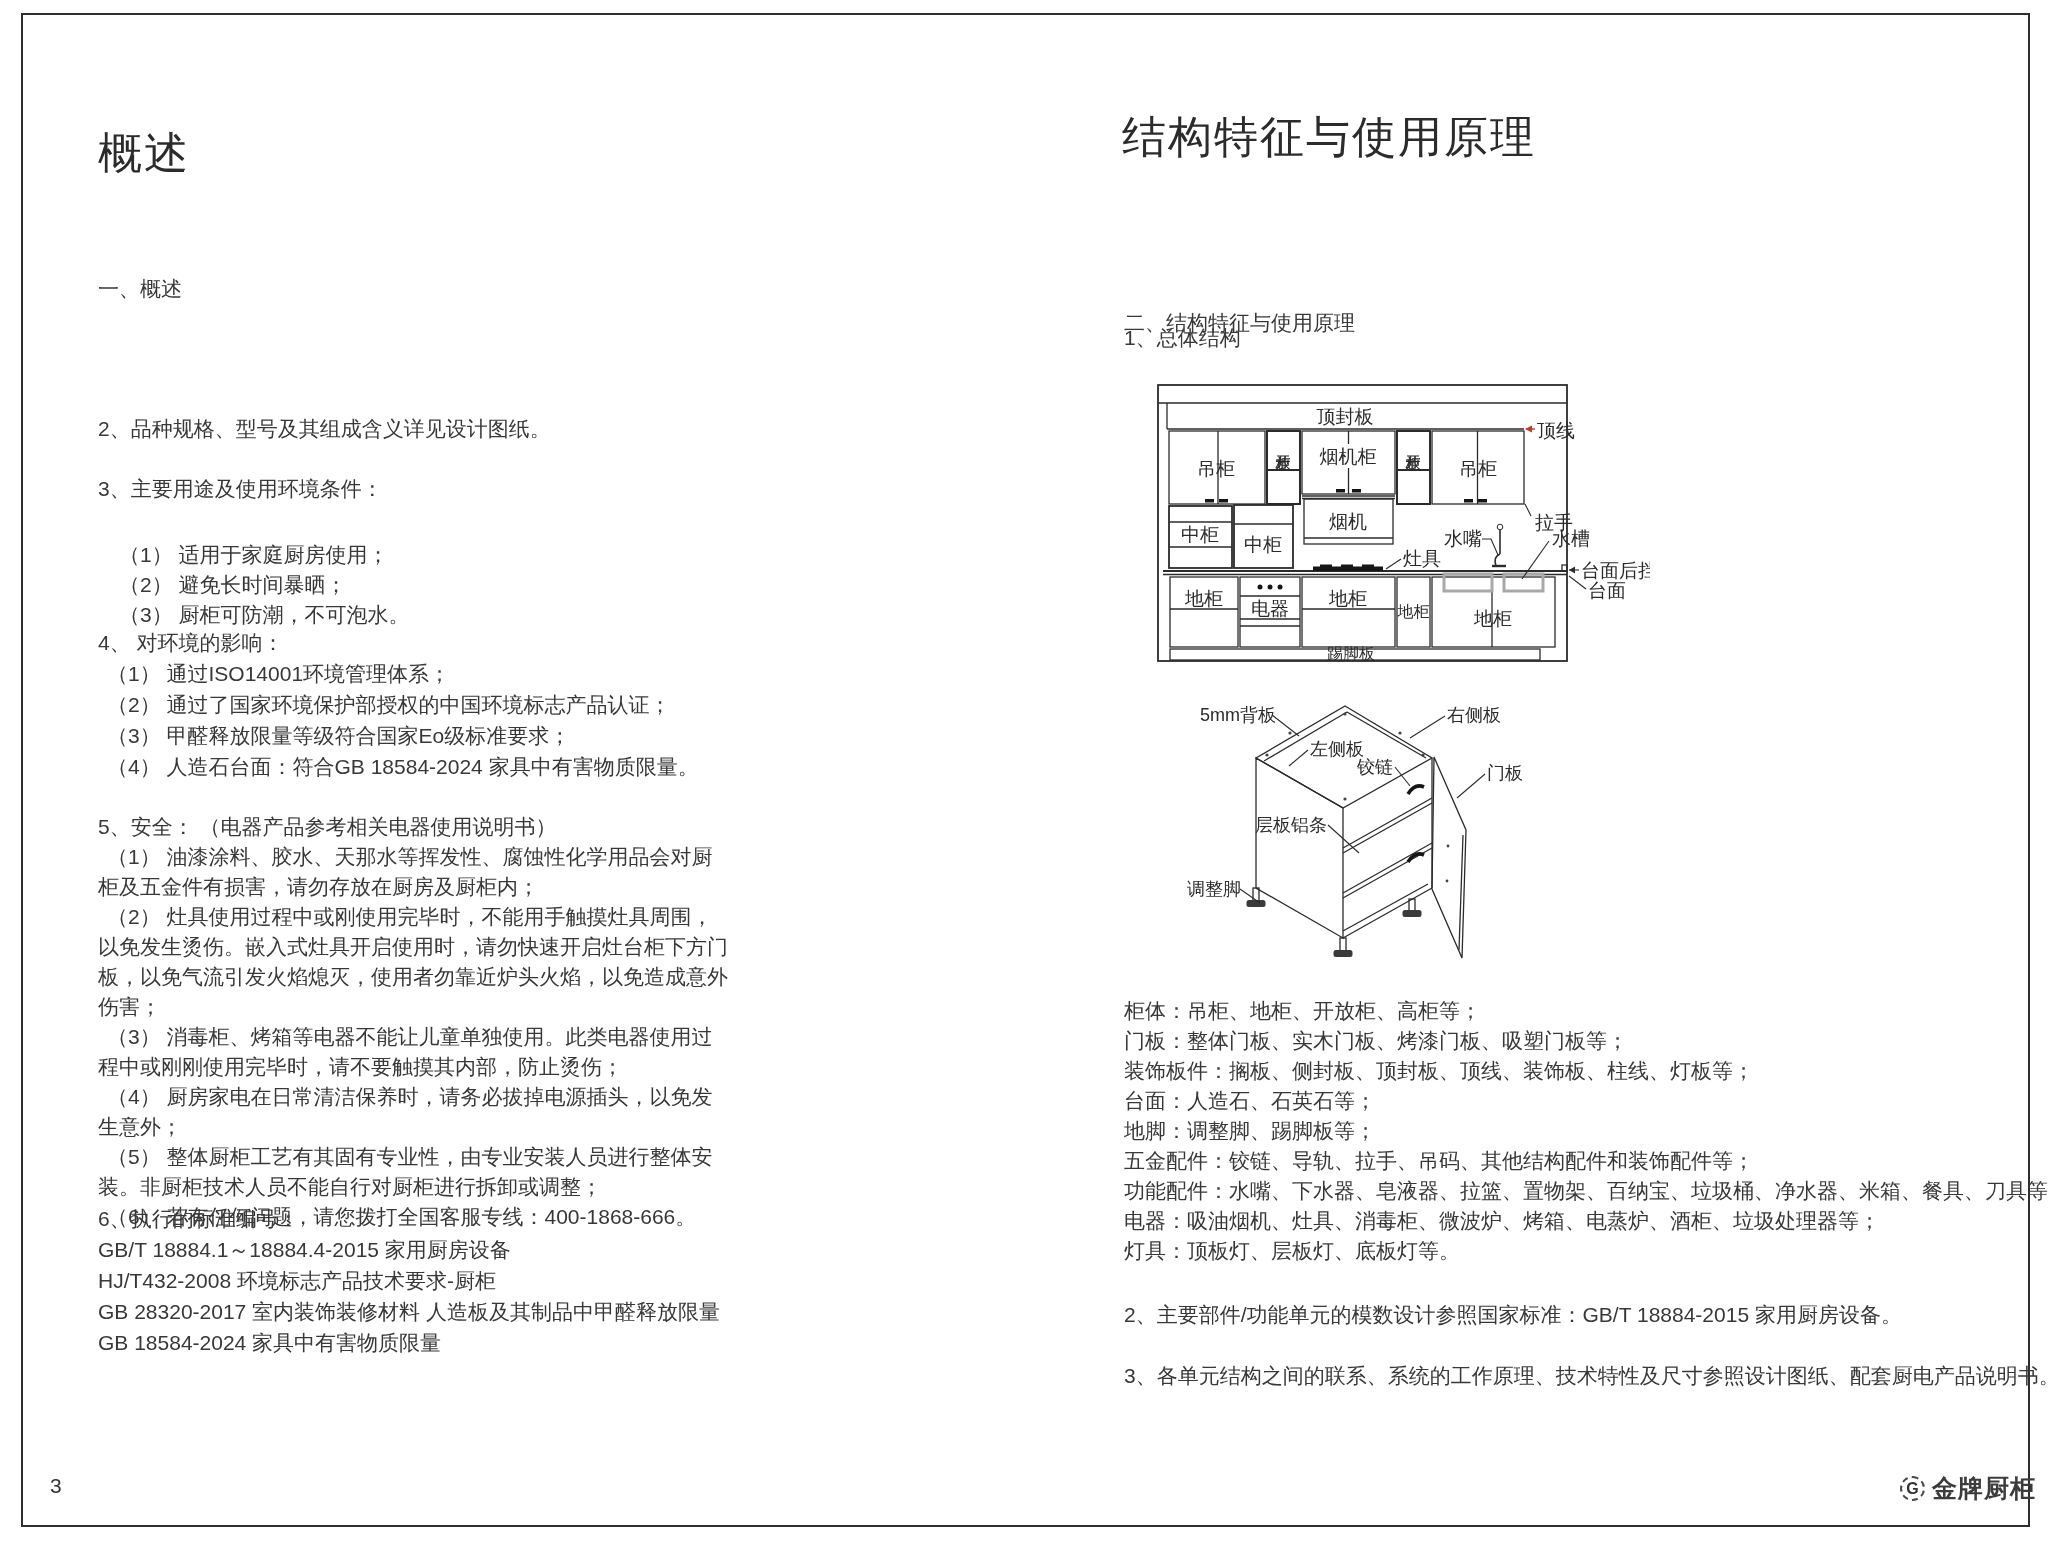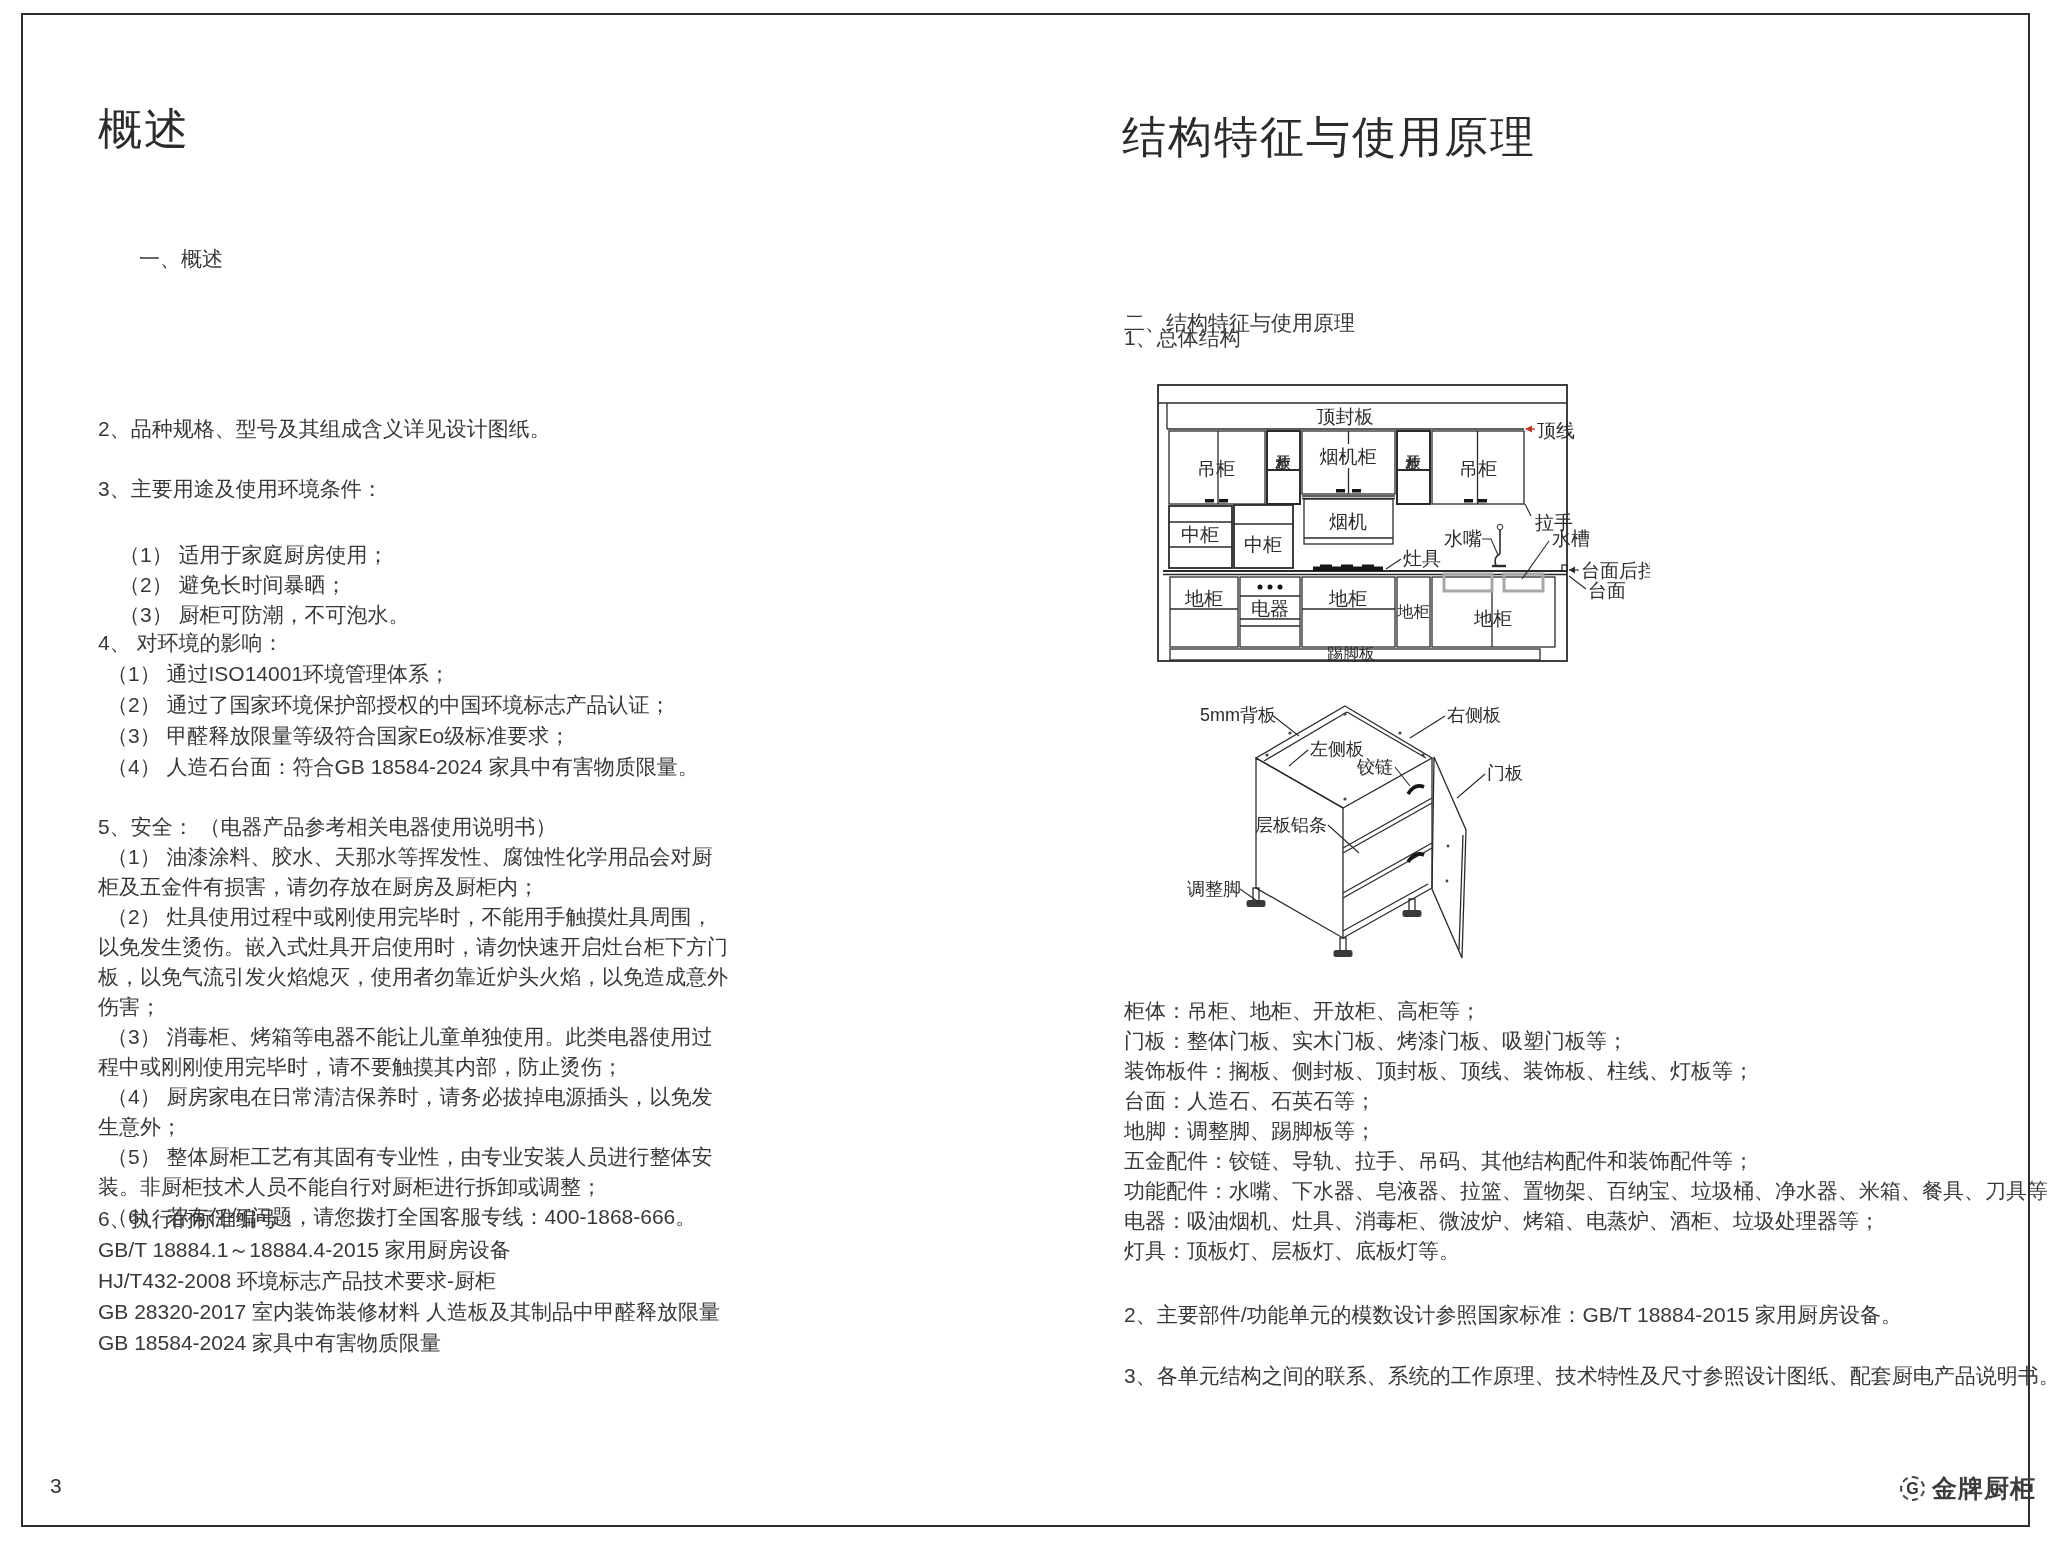--- a/index.html
+++ b/index.html
@@ -22,22 +22,22 @@
   .logo .brand{font-size:25px;font-weight:700;color:#3c3c3c;letter-spacing:1px;}
   svg text{font-family:"Liberation Sans",sans-serif;fill:#2b2b2b;}
   .vtext{writing-mode:vertical-rl;glyph-orientation-vertical:0;}
 </style>
 </head>
 <body>
 
 <div class="page">
   <div class="pgborder"></div>
 
-  <div class="abs bigtitle" style="left:98px;top:100px;">概述</div>
-  <div class="abs body" style="left:98px;top:244px;margin-left:41px;">一、概述</div>
+  <div class="abs bigtitle" style="left:98px;top:124px;">概述</div>
+  <div class="abs body" style="left:98px;top:274px;">一、概述</div>
   <div class="abs body" style="left:98px;top:414px;">2、品种规格、型号及其组成含义详见设计图纸。</div>
 
   <div class="abs body" style="left:98px;top:474px;">3、主要用途及使用环境条件：</div>
   <div class="abs body ind" style="left:110px;top:506px;margin-top:34px;">
     <div>（1） 适用于家庭厨房使用；</div>
     <div>（2） 避免长时间暴晒；</div>
     <div>（3） 厨柜可防潮，不可泡水。</div>
   </div>
 
   <div class="abs body" style="left:98px;top:628px;">4、 对环境的影响：</div>

